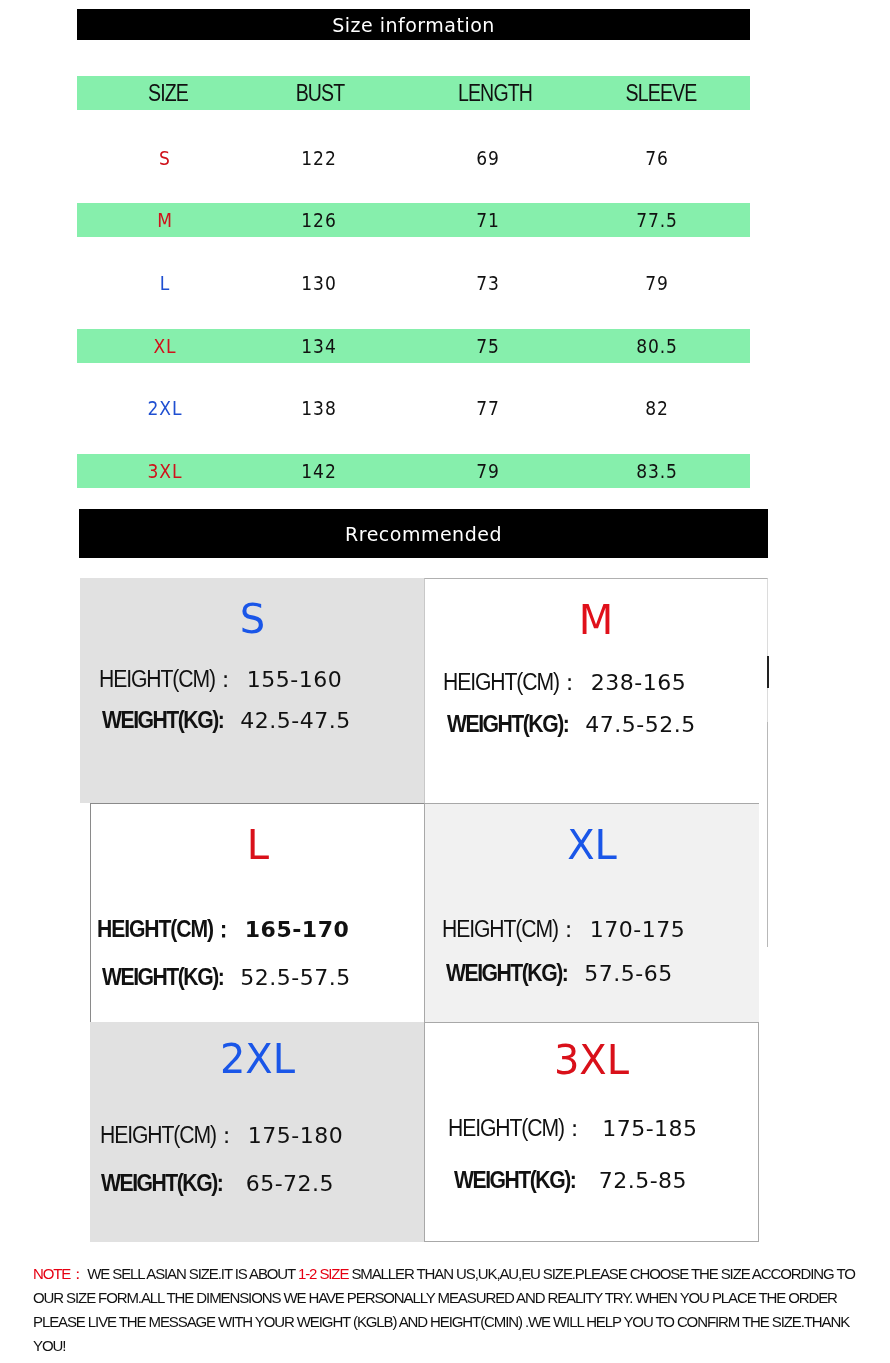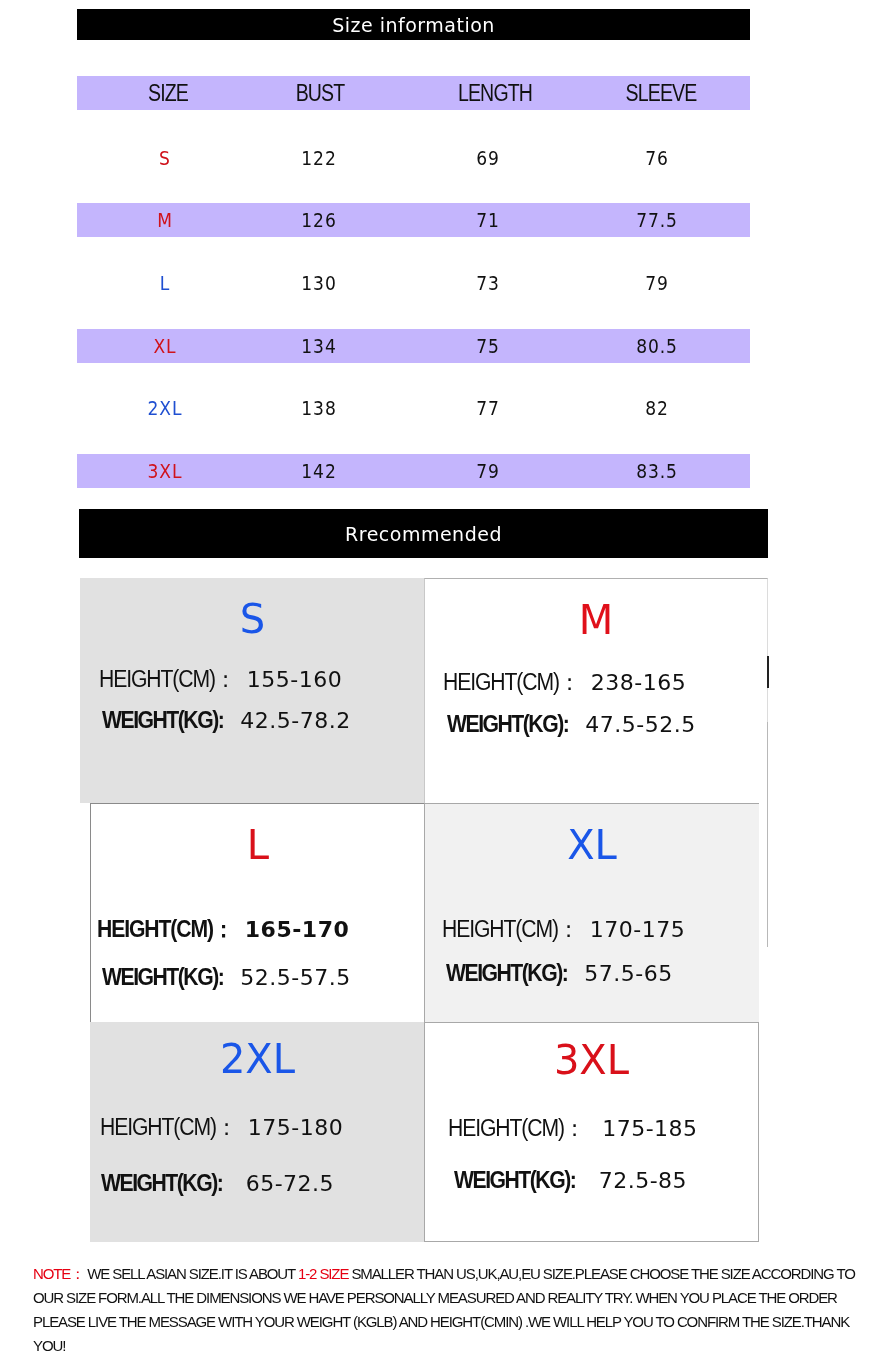--- a/index.html
+++ b/index.html
@@ -9,21 +9,21 @@
   .banner {
     position: absolute; background: #000; color: #fff;
     display: flex; align-items: center; justify-content: center;
     font-family: "DejaVu Sans", sans-serif; font-size: 19px; letter-spacing: 0.5px;
   }
   #banner-size { left: 77px; top: 9px; width: 673px; height: 31px; }
   #banner-rec  { left: 79px; top: 509px; width: 689px; height: 49px; }
 
   .size-table { position: absolute; left: 77px; top: 76px; width: 673px; }
   .trow { position: absolute; left: 0; width: 673px; height: 34px; display: flex; align-items: center; }
-  .trow.shaded { background: #c4b5fd; }
+  .trow.shaded { background: #86efac; }
   .tcell { position: absolute; text-align: center; transform: translateX(-50%); white-space: nowrap; }
   .thead .tcell { font-family: "Liberation Sans", sans-serif; font-size: 23px; letter-spacing: -1px; transform: translateX(-50%) scaleX(0.85); }
   .tbody .tcell { font-family: "DejaVu Sans", sans-serif; font-size: 19px; letter-spacing: 1px; transform: translateX(-50%) scaleX(0.9); }
 
   .rec-card { position: absolute; }
   .rec-size {
     position: absolute; left: 0; right: 0; text-align: center;
     font-family: "DejaVu Sans", sans-serif; font-size: 40px; font-weight: normal;
   }
   .rec-line { position: absolute; white-space: nowrap; font-size: 23px; color: #111; }
@@ -93,21 +93,21 @@
 <div class="banner" id="banner-rec">
   <span>Rrecommended</span>
 </div>
 
 <div class="rec-card" style="left:80px;top:578px;width:345px;height:225px;background:#e1e1e1;">
   <div class="rec-size" style="top:18px;color:#1a56e8;">S</div>
   <div class="rec-line" style="left:19px;top:86px;">
     <span class="lbl">HEIGHT(CM)：</span><span class="val">155-160</span>
   </div>
   <div class="rec-line" style="left:22px;top:129px;">
-    <span class="lbl" style="font-weight:bold;letter-spacing:-1.6px;">WEIGHT(KG):</span>&nbsp;<span class="val">42.5-78.2</span>
+    <span class="lbl" style="font-weight:bold;letter-spacing:-1.6px;">WEIGHT(KG):</span>&nbsp;<span class="val">42.5-47.5</span>
   </div>
 </div>
 
 <div class="rec-card" style="left:424px;top:578px;width:344px;height:225px;background:#ffffff;border-top:1px solid #b0b0b0;border-left:1px solid #c8c8c8;border-right:1px solid #dcdcdc;">
   <div class="rec-size" style="top:18px;color:#e0101a;">M</div>
   <div class="rec-line" style="left:18px;top:88px;">
     <span class="lbl">HEIGHT(CM)：</span><span class="val">238-165</span>
   </div>
   <div class="rec-line" style="left:22px;top:132px;">
     <span class="lbl" style="font-weight:bold;letter-spacing:-1.6px;">WEIGHT(KG):</span>&nbsp;<span class="val">47.5-52.5</span>
@@ -131,21 +131,21 @@
   <div class="rec-line" style="left:17px;top:110px;text-align:center;">
     <span class="lbl">HEIGHT(CM)：</span><span class="val">170-175</span>
   </div>
   <div class="rec-line" style="left:21px;top:156px;">
     <span class="lbl" style="font-weight:bold;letter-spacing:-1.6px;">WEIGHT(KG):</span>&nbsp;<span class="val">57.5-65</span>
   </div>
 </div>
 
 <div class="rec-card" style="left:90px;top:1022px;width:335px;height:220px;background:#e1e1e1;">
   <div class="rec-size" style="top:14px;color:#1a56e8;">2XL</div>
-  <div class="rec-line" style="left:10px;top:90px;">
+  <div class="rec-line" style="left:10px;top:98px;">
     <span class="lbl">HEIGHT(CM)：</span><span class="val">175-180</span>
   </div>
   <div class="rec-line" style="left:11px;top:148px;">
     <span class="lbl" style="font-weight:bold;letter-spacing:-1.6px;">WEIGHT(KG):</span>&nbsp;&nbsp;<span class="val">65-72.5</span>
   </div>
 </div>
 
 <div class="rec-card" style="left:424px;top:1022px;width:335px;height:220px;background:#ffffff;border:1px solid #a8a8a8;">
   <div class="rec-size" style="top:14px;color:#d9101a;">3XL</div>
   <div class="rec-line" style="left:23px;top:90px;">

